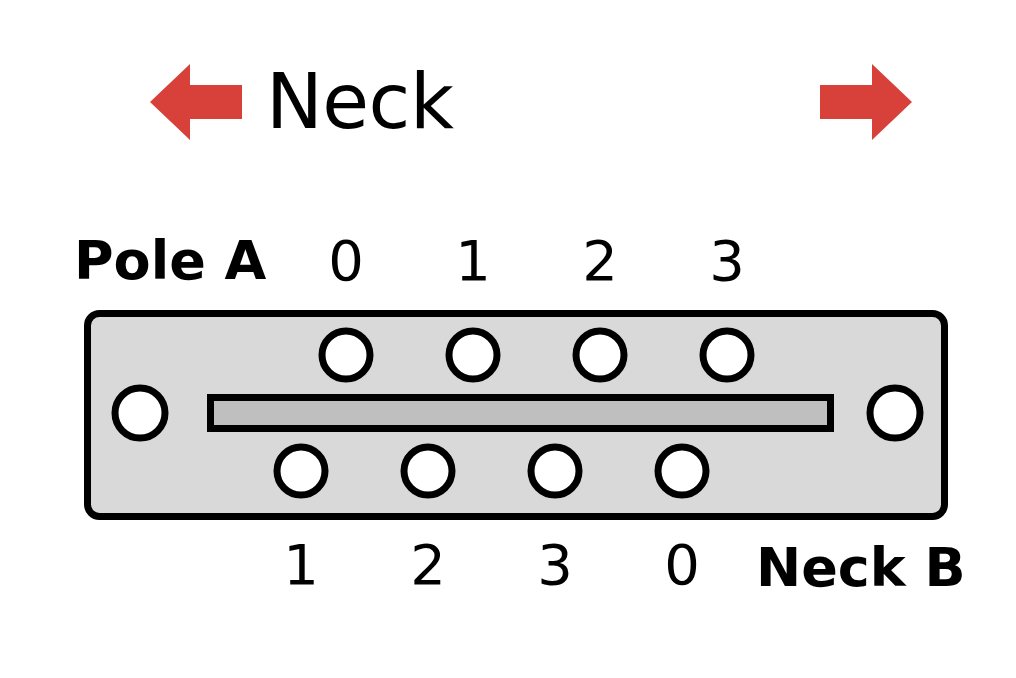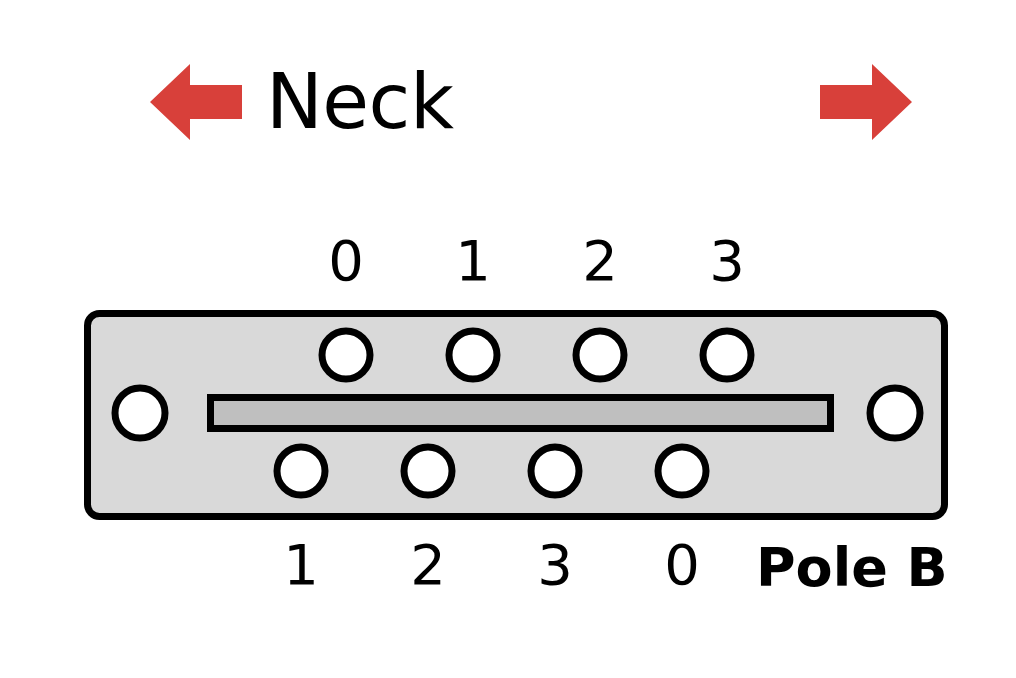--- a/index.html
+++ b/index.html
@@ -112,20 +112,21 @@
     <div class="dir-label dir-label-neck">Neck</div>
 
 
     <div class="arrow arrow-right">
       <svg viewBox="0 0 92 80" xmlns="http://www.w3.org/2000/svg">
         <polygon points="92,40 52,2 52,23 0,23 0,57 52,57 52,78" fill="#d8403a"></polygon>
       </svg>
     </div>
   </div>
 
+  <div class="pole-label pole-a">Pole A</div>
 
   <div class="num num-top" style="left:316px;">0</div>
   <div class="num num-top" style="left:443px;">1</div>
   <div class="num num-top" style="left:570px;">2</div>
   <div class="num num-top" style="left:697px;">3</div>
 
   <div id="body-wrap">
     <svg viewBox="0 0 864 210" xmlns="http://www.w3.org/2000/svg">
 
       <rect x="3.5" y="3.5" width="857" height="203" rx="12" ry="12" fill="#d9d9d9" stroke="#000000" stroke-width="7"></rect>
@@ -145,15 +146,15 @@
       <circle cx="471" cy="161" r="24" fill="#ffffff" stroke="#000000" stroke-width="7"></circle>
       <circle cx="598" cy="161" r="24" fill="#ffffff" stroke="#000000" stroke-width="7"></circle>
     </svg>
   </div>
 
   <div class="num num-bottom" style="left:271px;">1</div>
   <div class="num num-bottom" style="left:398px;">2</div>
   <div class="num num-bottom" style="left:525px;">3</div>
   <div class="num num-bottom" style="left:652px;">0</div>
 
-  <div class="pole-label pole-b">Pole B</div>
+  <div class="pole-label pole-b">Neck B</div>
 
 </div>
 
 </body></html>

